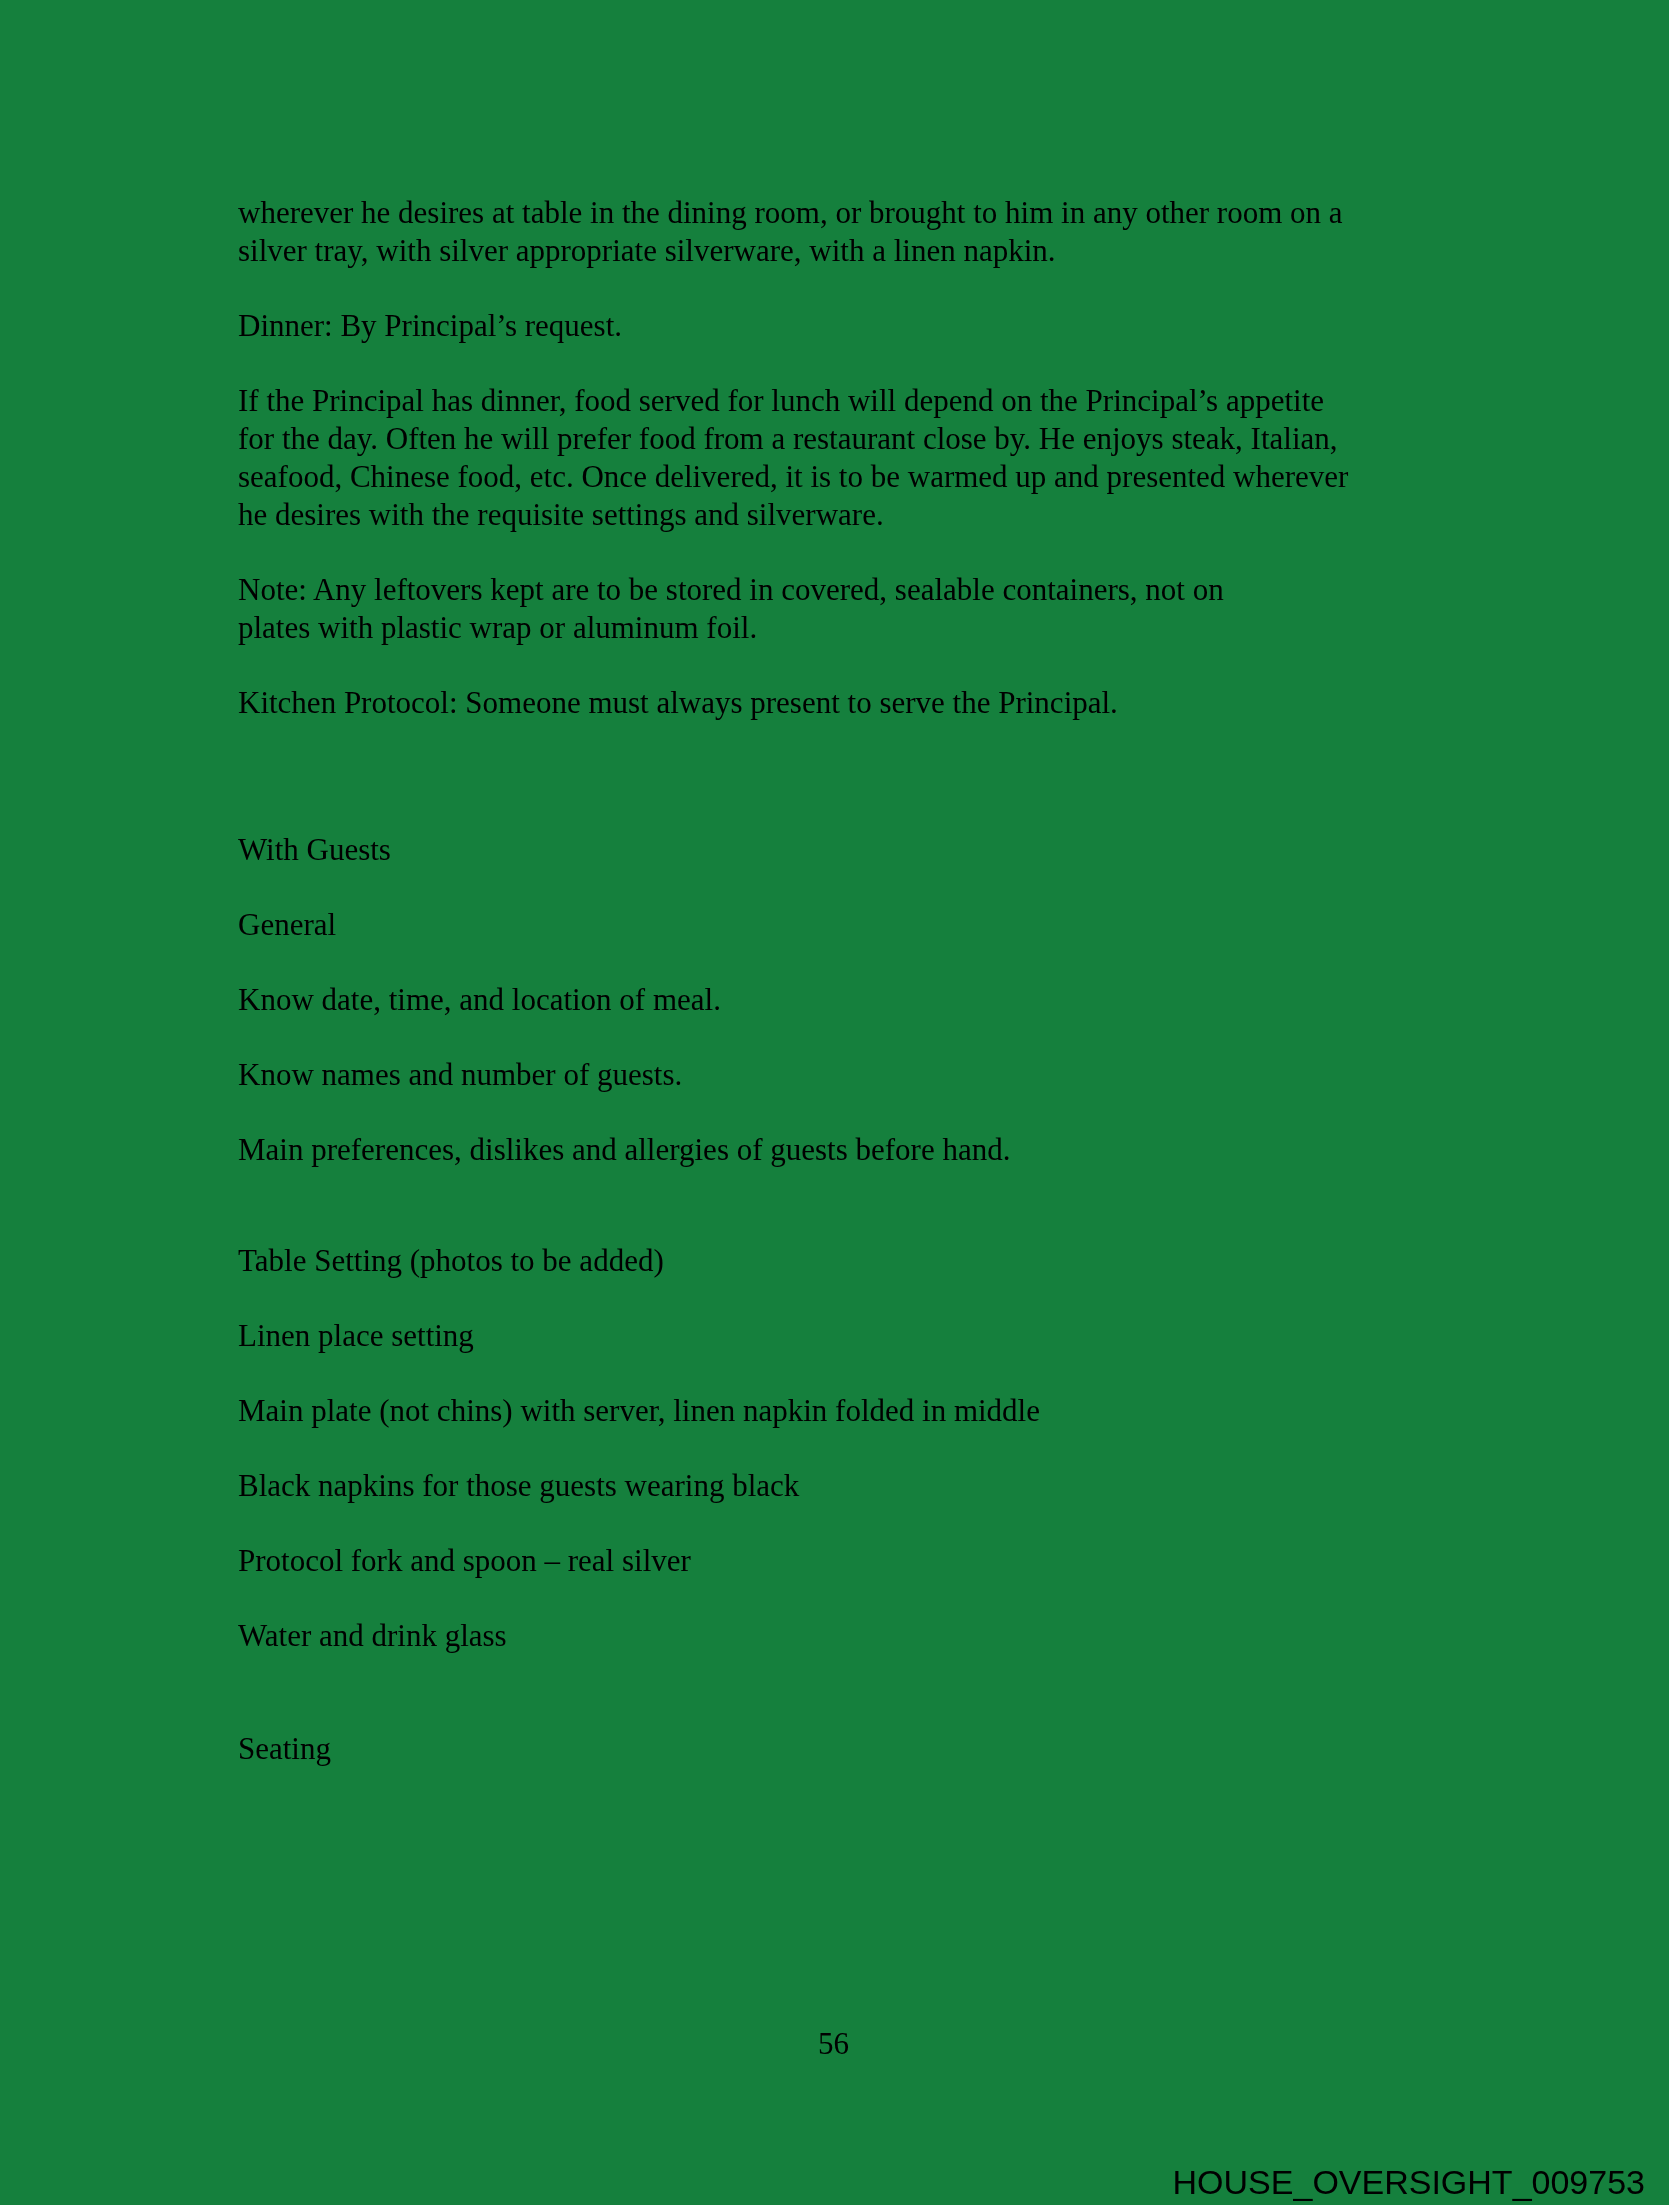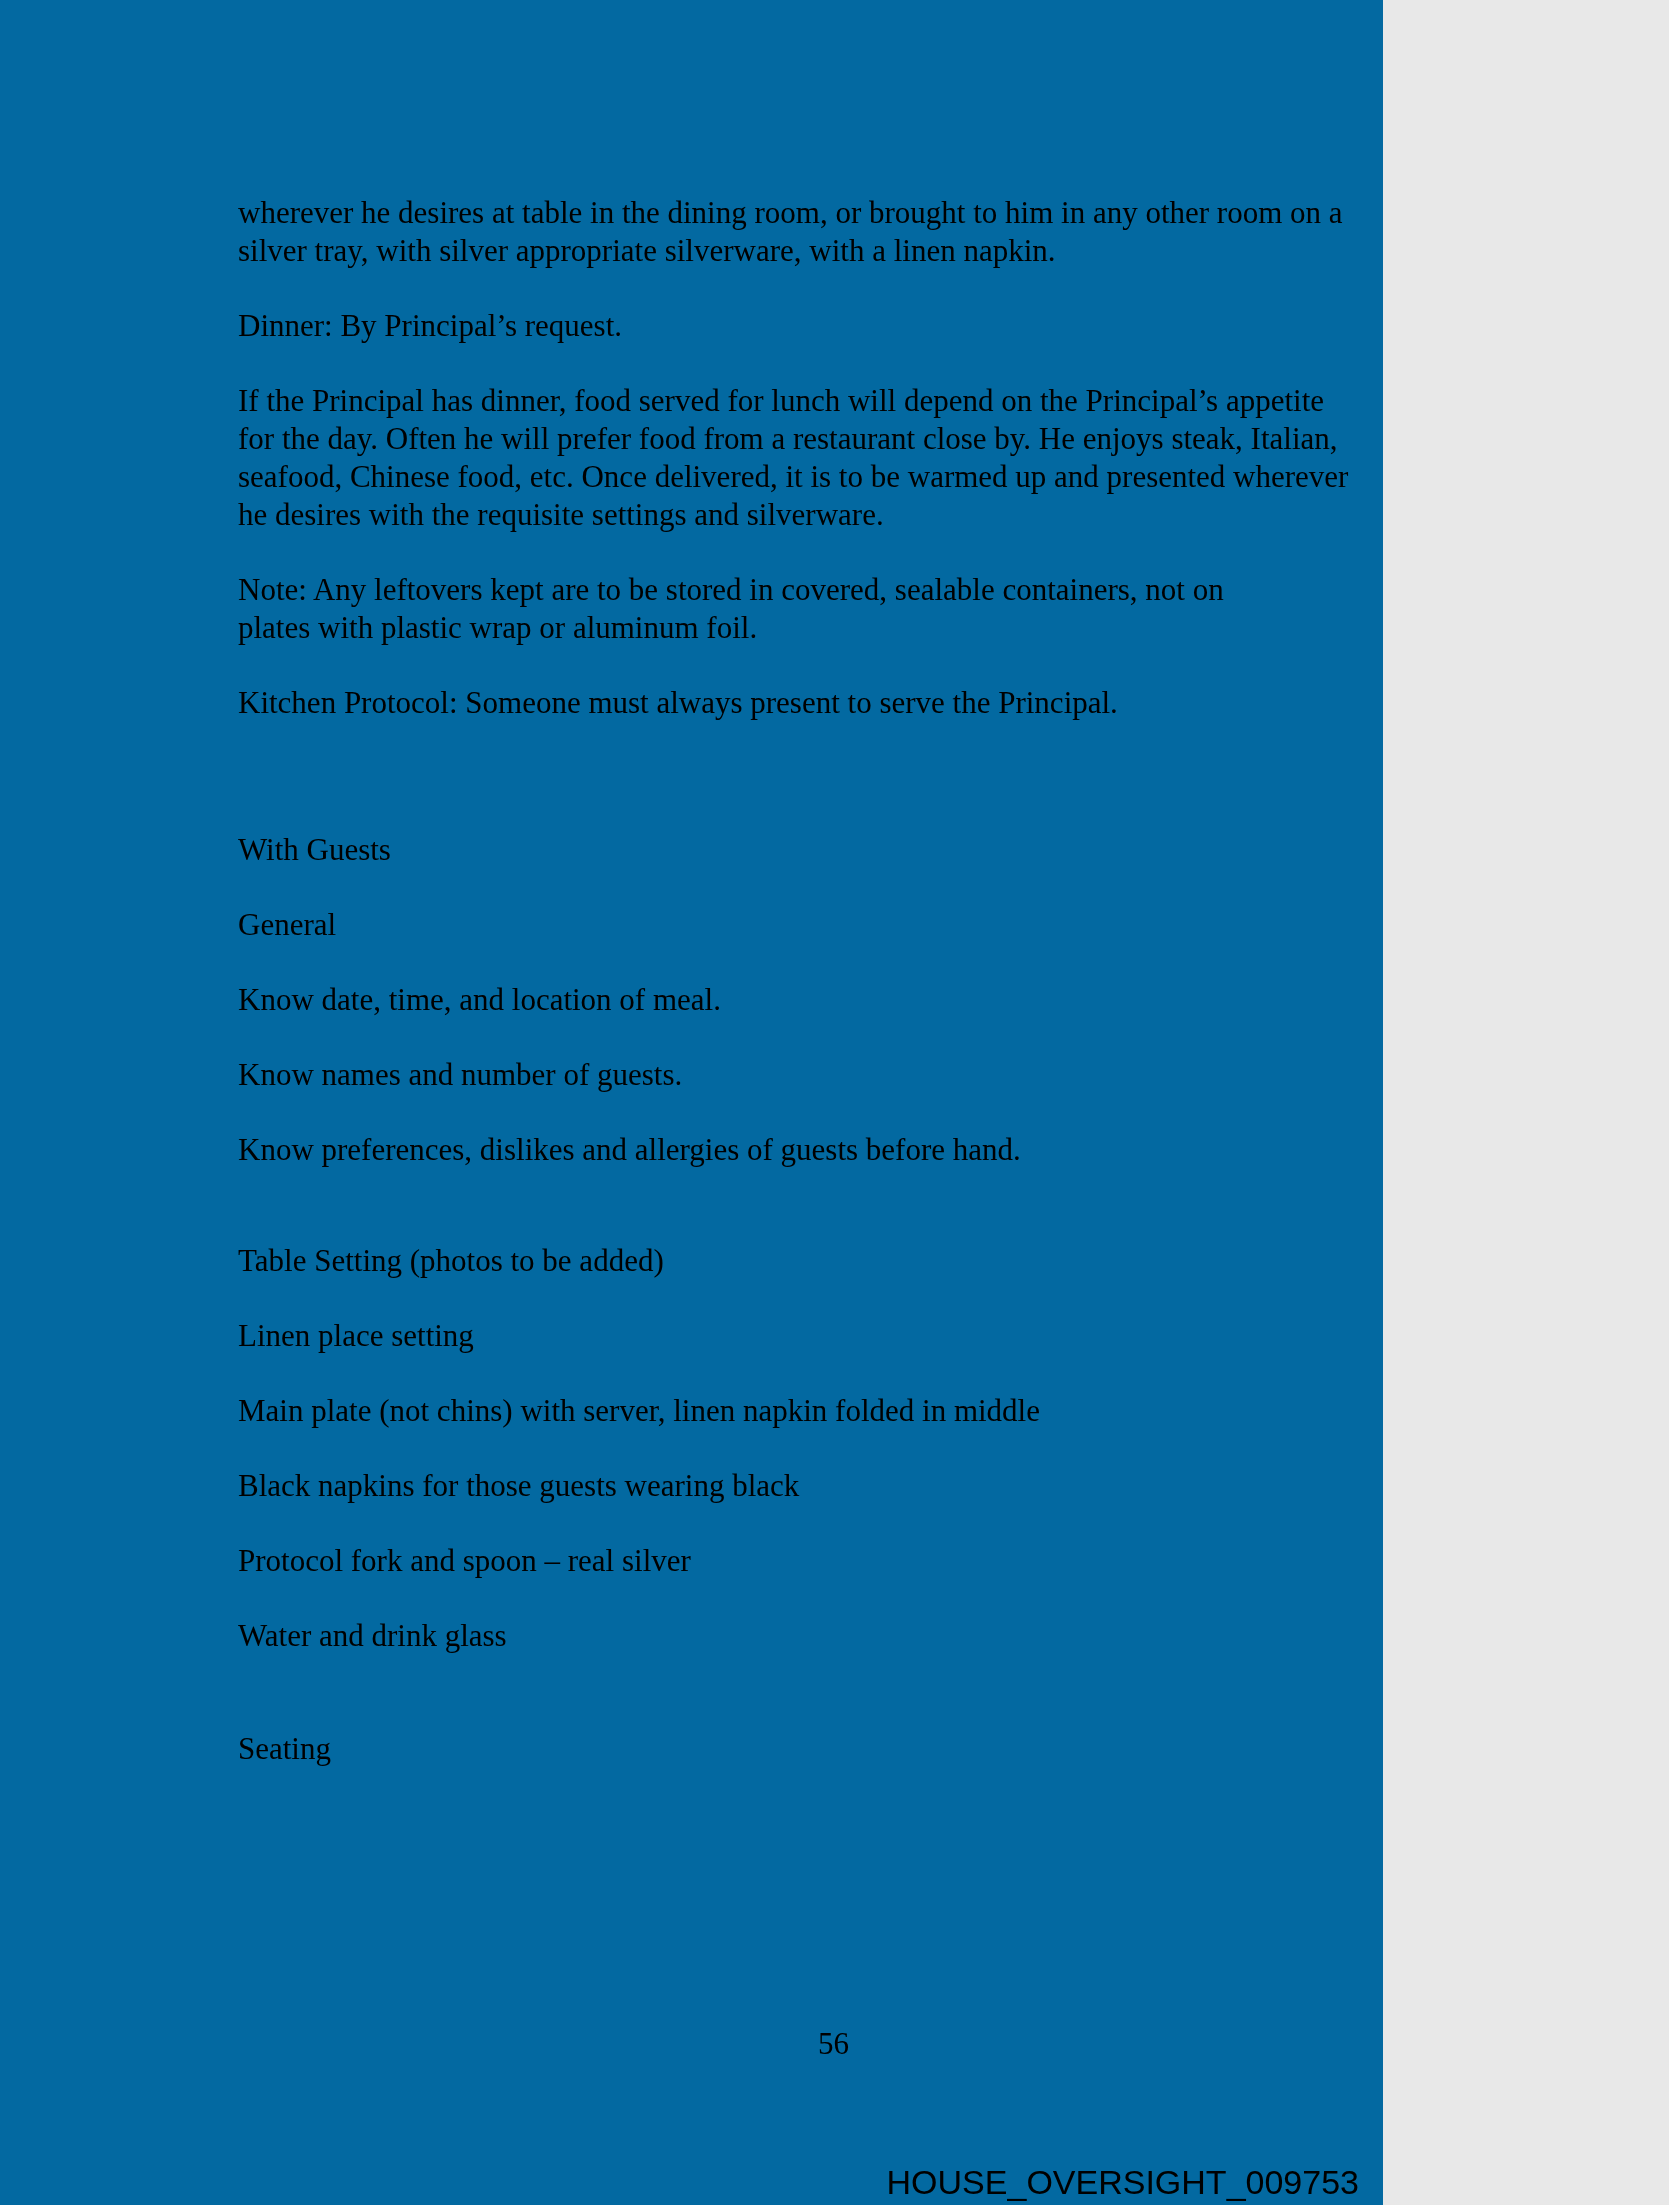--- a/index.html
+++ b/index.html
@@ -1,20 +1,20 @@
 <!DOCTYPE html>
 <html style="font-size:10.5px"><head>
 <meta charset="utf-8">
 <style>
   html, body { margin: 0; padding: 0; background: #e8e8e8; }
   .page {
     position: relative;
-    width: 1383px;
+    width: 1669px;
     height: 2205px;
-    background: #0369a1;
+    background: #15803d;
     color: #000000;
     font-family: "Liberation Serif", "DejaVu Serif", serif;
     overflow: hidden;
   }
   .content {
     position: absolute;
     left: 238px;
     top: 194px;
     width: 1191px;
   }
@@ -70,21 +70,21 @@
     <div class="spacer-lg"></div>
 
     <p class="bold">With Guests</p>
 
     <p class="bold">General</p>
 
     <p>Know date, time, and location of meal.</p>
 
     <p>Know names and number of guests.</p>
 
-    <p>Know preferences, dislikes and allergies of guests before hand.</p>
+    <p>Main preferences, dislikes and allergies of guests before hand.</p>
 
     <div class="spacer-sm"></div>
 
     <p><span class="bold">Table Setting</span><span> (photos to be added)</span></p>
 
 
     <p>Linen place setting</p>
 
 
     <p>Main plate (not chins) with server, linen napkin folded in middle</p>

